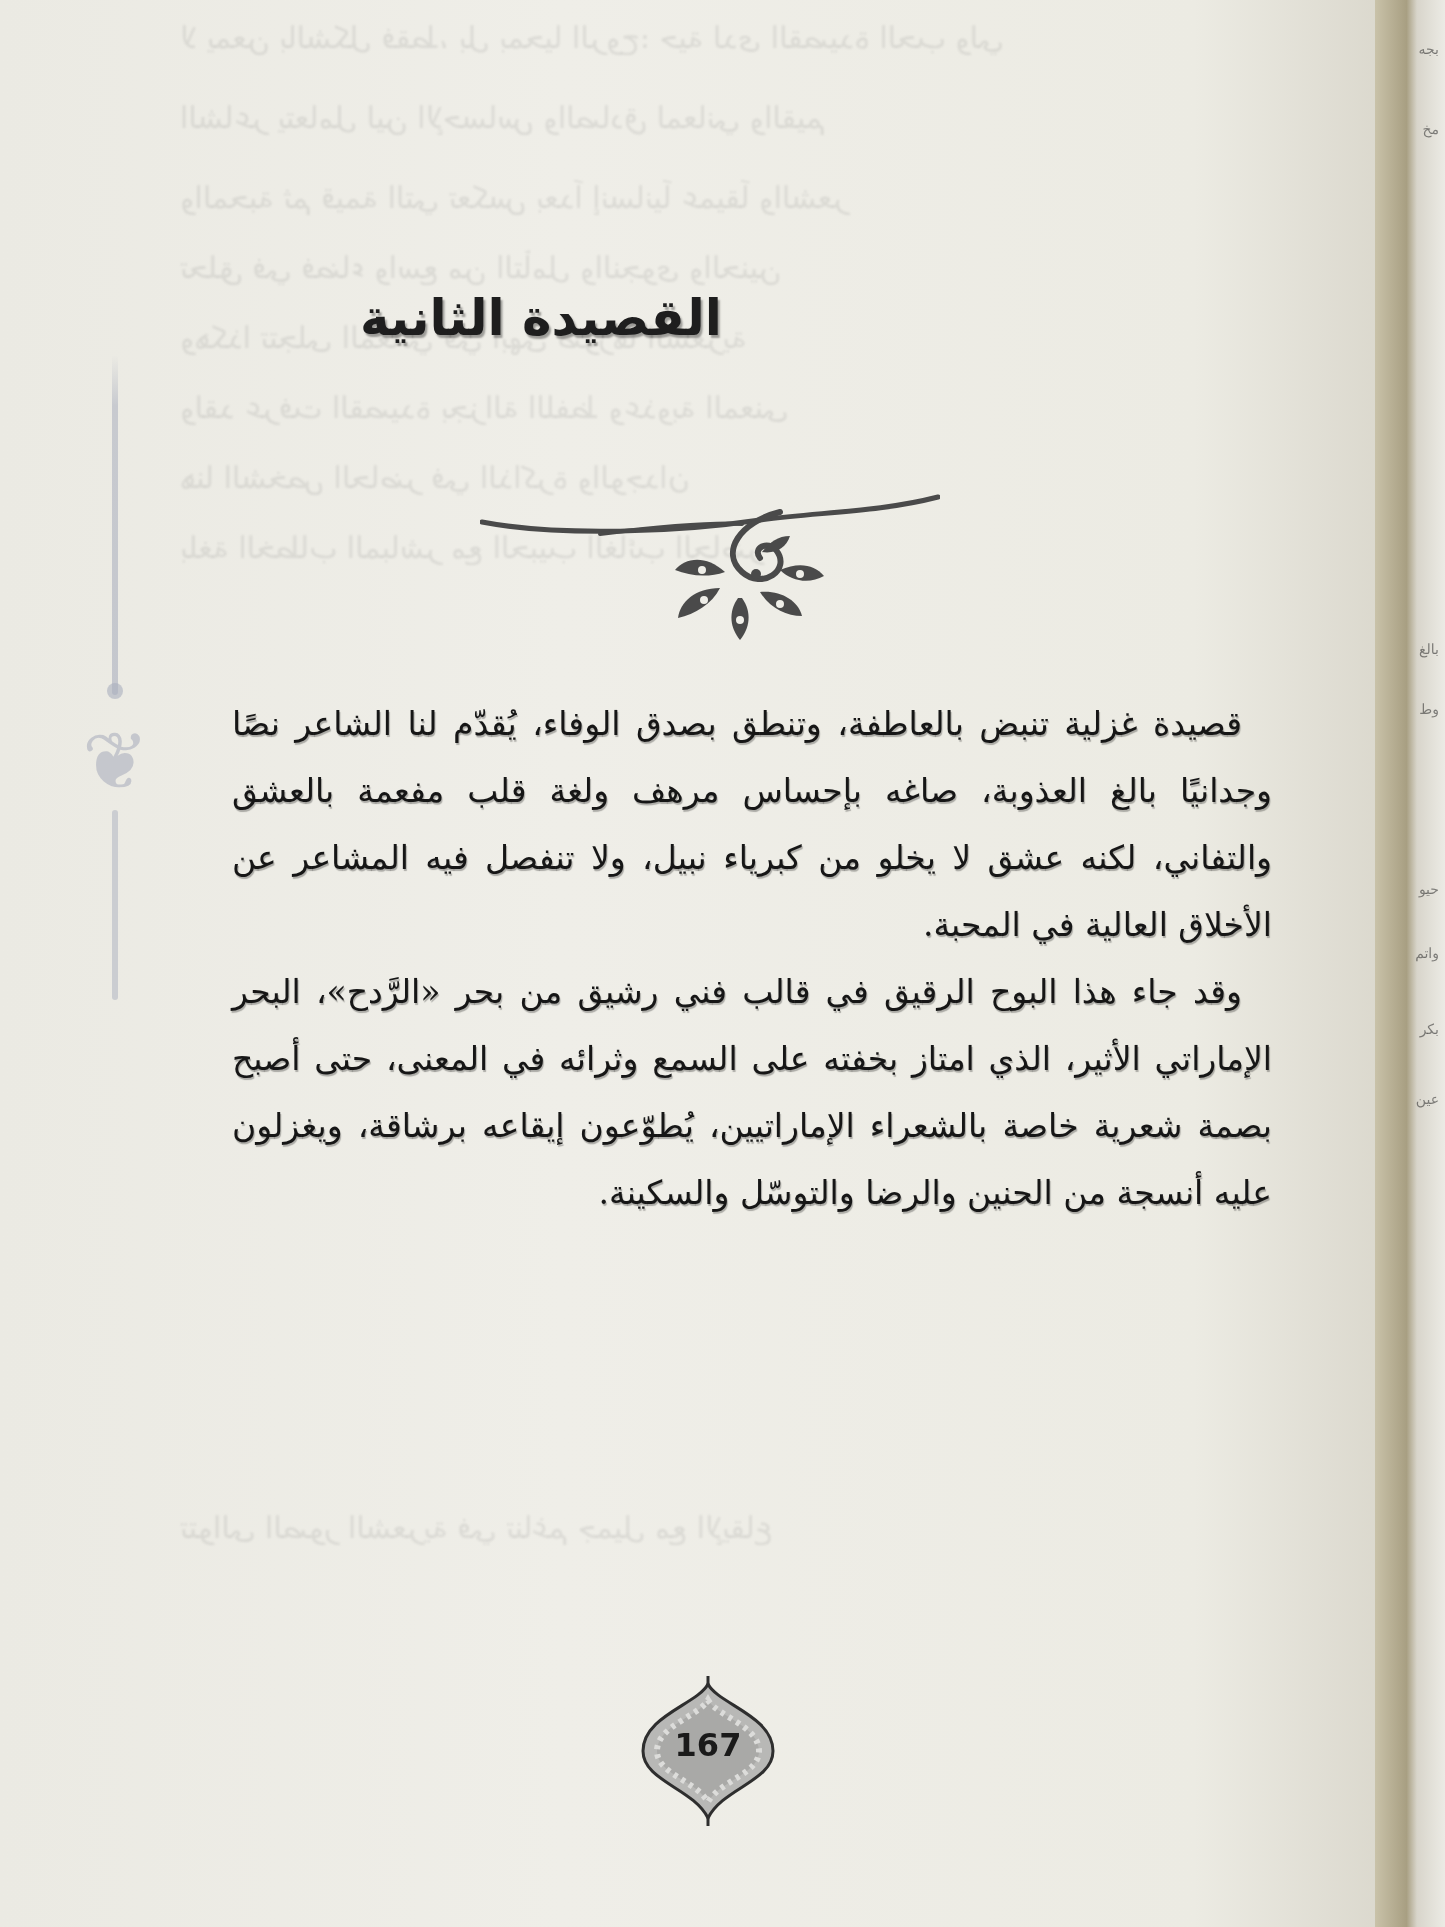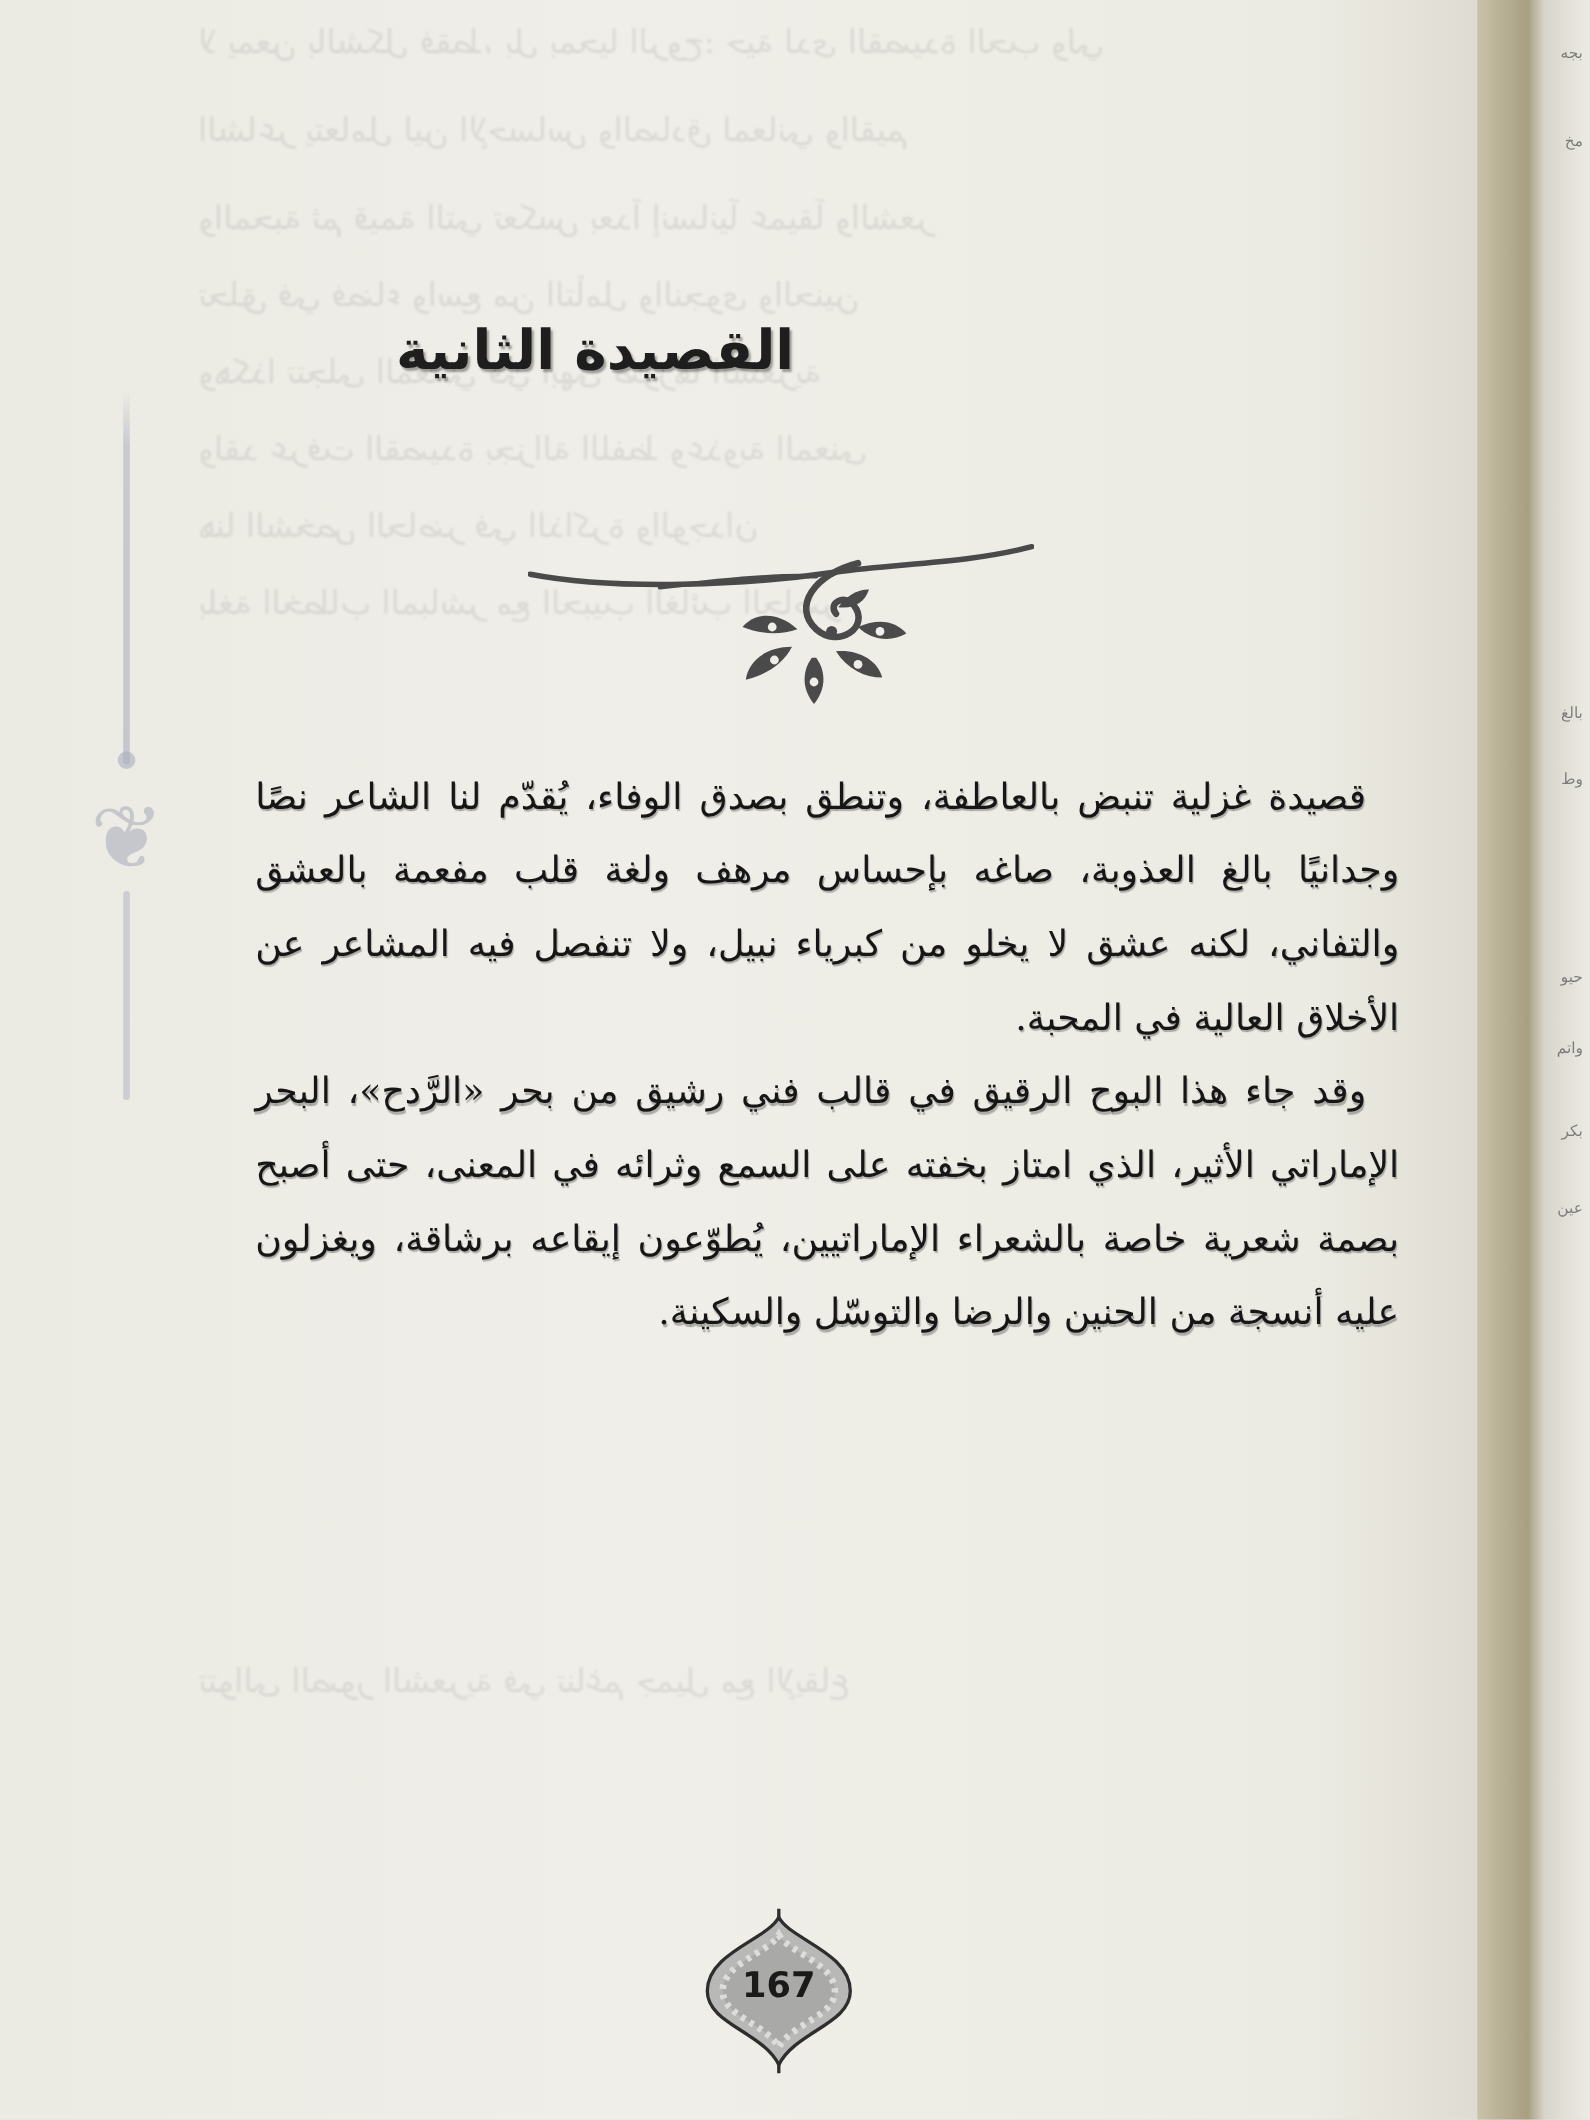--- a/index.html
+++ b/index.html
@@ -23,21 +23,20 @@
       background: linear-gradient(90deg, #ebeae3 0%, #efeee8 40%, #ecebe3 85%, #d9d6cb 100%);
     }
     
     .page-edge {
       position: absolute;
       right: 0;
       top: 0;
       width: 70px;
       height: 1927px;
       background: linear-gradient(90deg, #c9c2a9 0%, #a89f82 45%, #d8d5cb 60%, #ecebe5 100%);
-      padding-left: 32px;
     }
     .page-edge .edge-ghost {
       position: absolute;
       right: 6px;
       width: 26px;
       color: rgba(40,40,40,0.55);
       font-size: 14px;
       font-family: "DejaVu Serif", serif;
       line-height: 18px;
       overflow: hidden;
@@ -142,21 +141,21 @@
     }
     .body-text p {
       margin: 0;
       text-indent: 30px;
     }
 
     
     .page-badge {
       position: absolute;
       left: 633px;
-      top: 1735px;
+      top: 1676px;
       width: 150px;
       height: 150px;
     }
     .page-number {
       position: absolute;
       left: 0;
       top: 50px;
       width: 150px;
       text-align: center;
       font-family: "DejaVu Sans", sans-serif;

